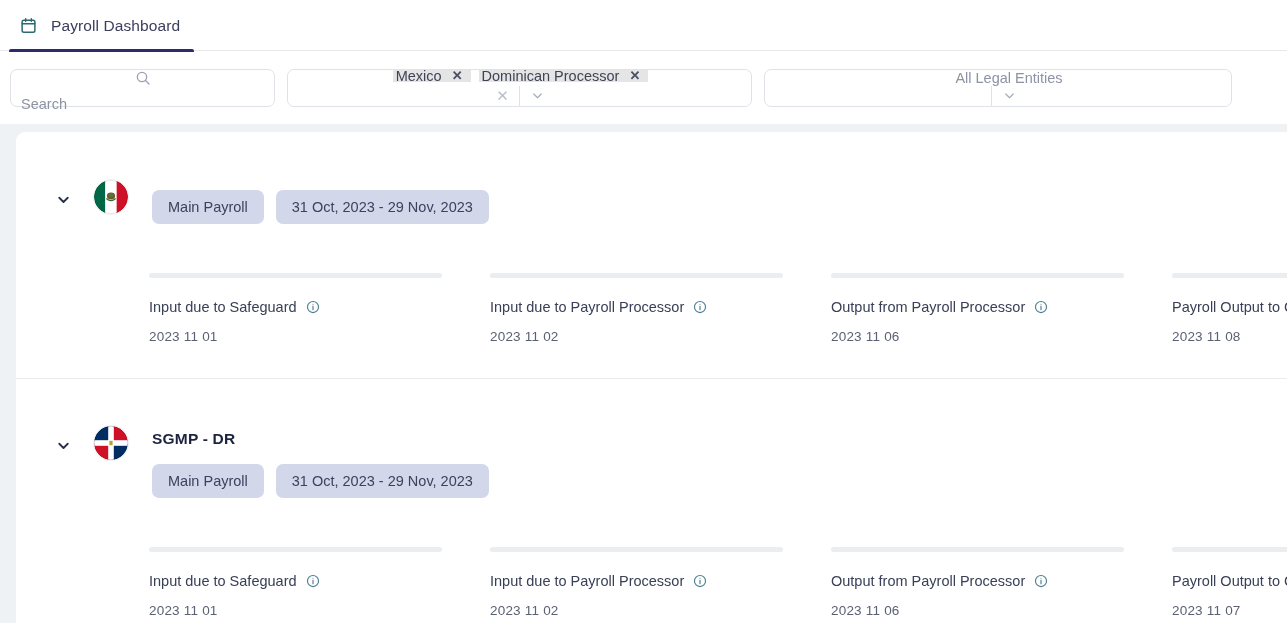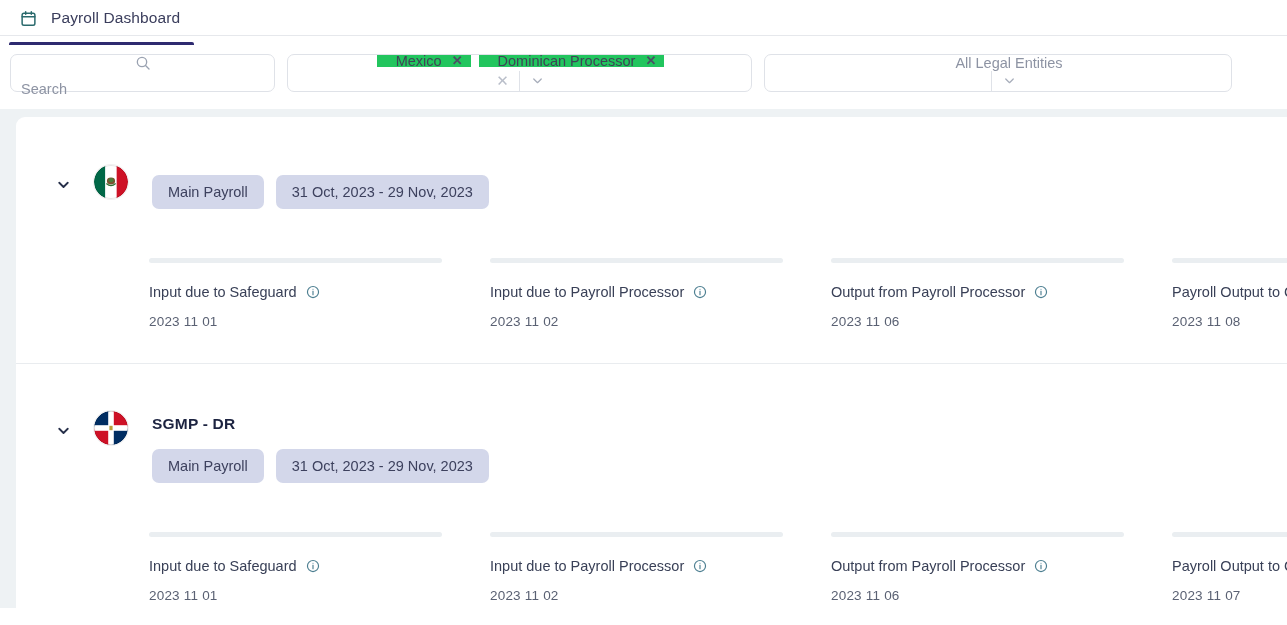--- a/index.html
+++ b/index.html
@@ -7,21 +7,21 @@
     width: 1287px; height: 625px;
     overflow: hidden;
     background: #ffffff;
     font-family: "Liberation Sans", sans-serif;
     -webkit-font-smoothing: antialiased;
   }
 
   
   .tabbar {
     position: relative;
-    height: 36px;
+    height: 51px;
     background: #ffffff;
     display: flex;
     align-items: center;
     padding-left: 9px;
   }
   .tabbar:after {
     content: "";
     position: absolute;
     left: 0; right: 0; bottom: 0;
     height: 1px;
@@ -83,23 +83,23 @@
 
   .multiselect {
     width: 465px;
     padding: 0 6px 0 8px;
     justify-content: space-between;
     gap: 4px;
   }
   .chips { display: flex; align-items: center; gap: 8px; flex: 1 1 auto; overflow: hidden; }
   .chip {
     display: flex; align-items: center; gap: 10px;
-    background: #22c55e;
+    background: #e5e5e5;
     border-radius: 4px;
-    padding: 4px 8px 4px 19px;
+    padding: 4px 8px 4px 3px;
     font-size: 14.5px;
     color: #3f4356;
     white-space: nowrap;
     cursor: default;
   }
   .chip-x {
     font-size: 13px;
     font-weight: bold;
     color: #4a4f63;
     cursor: pointer;

